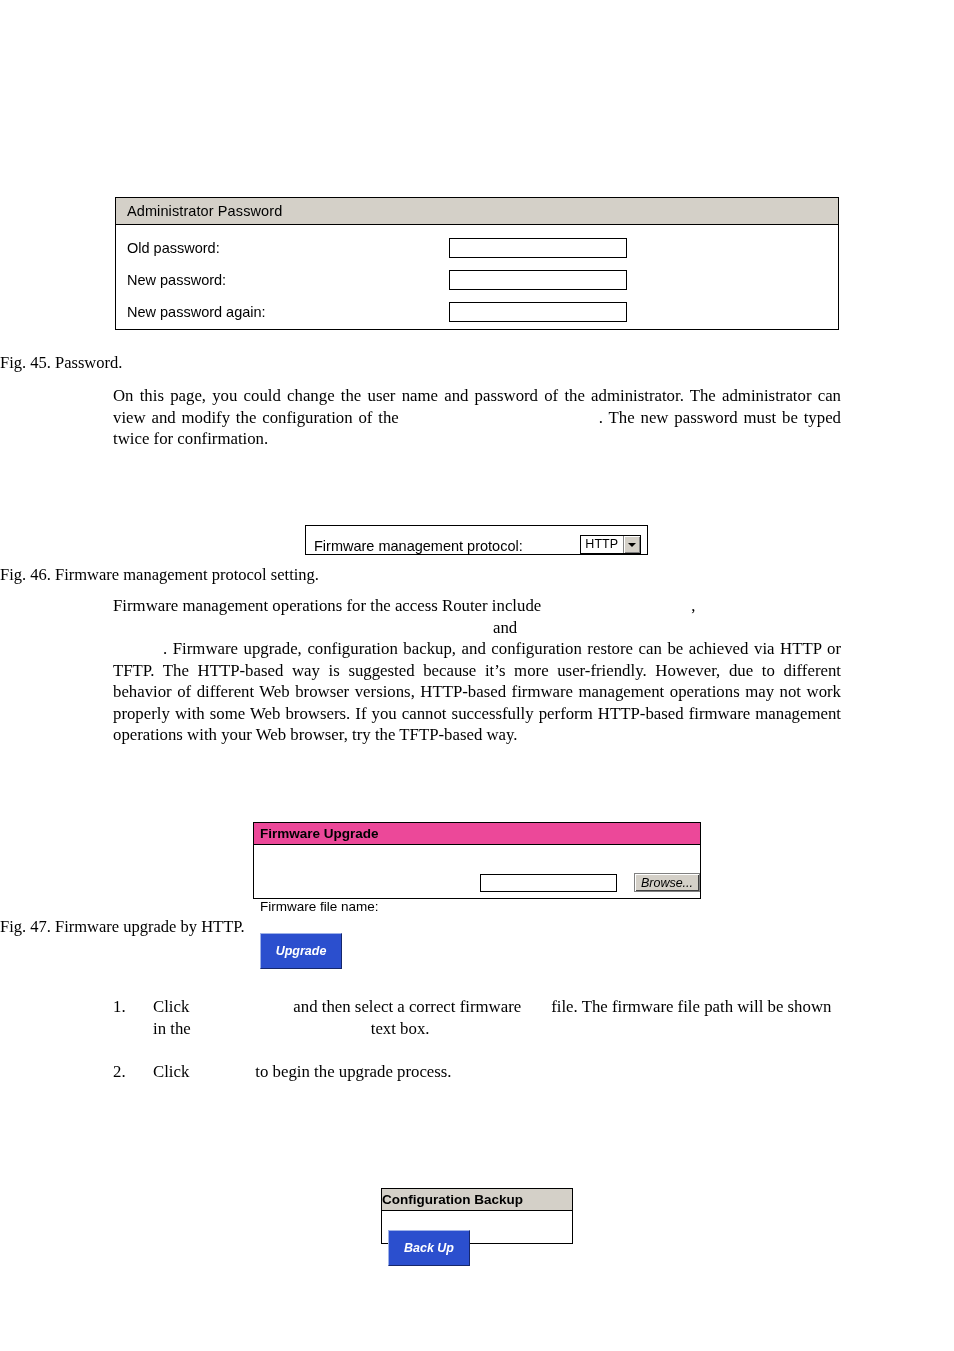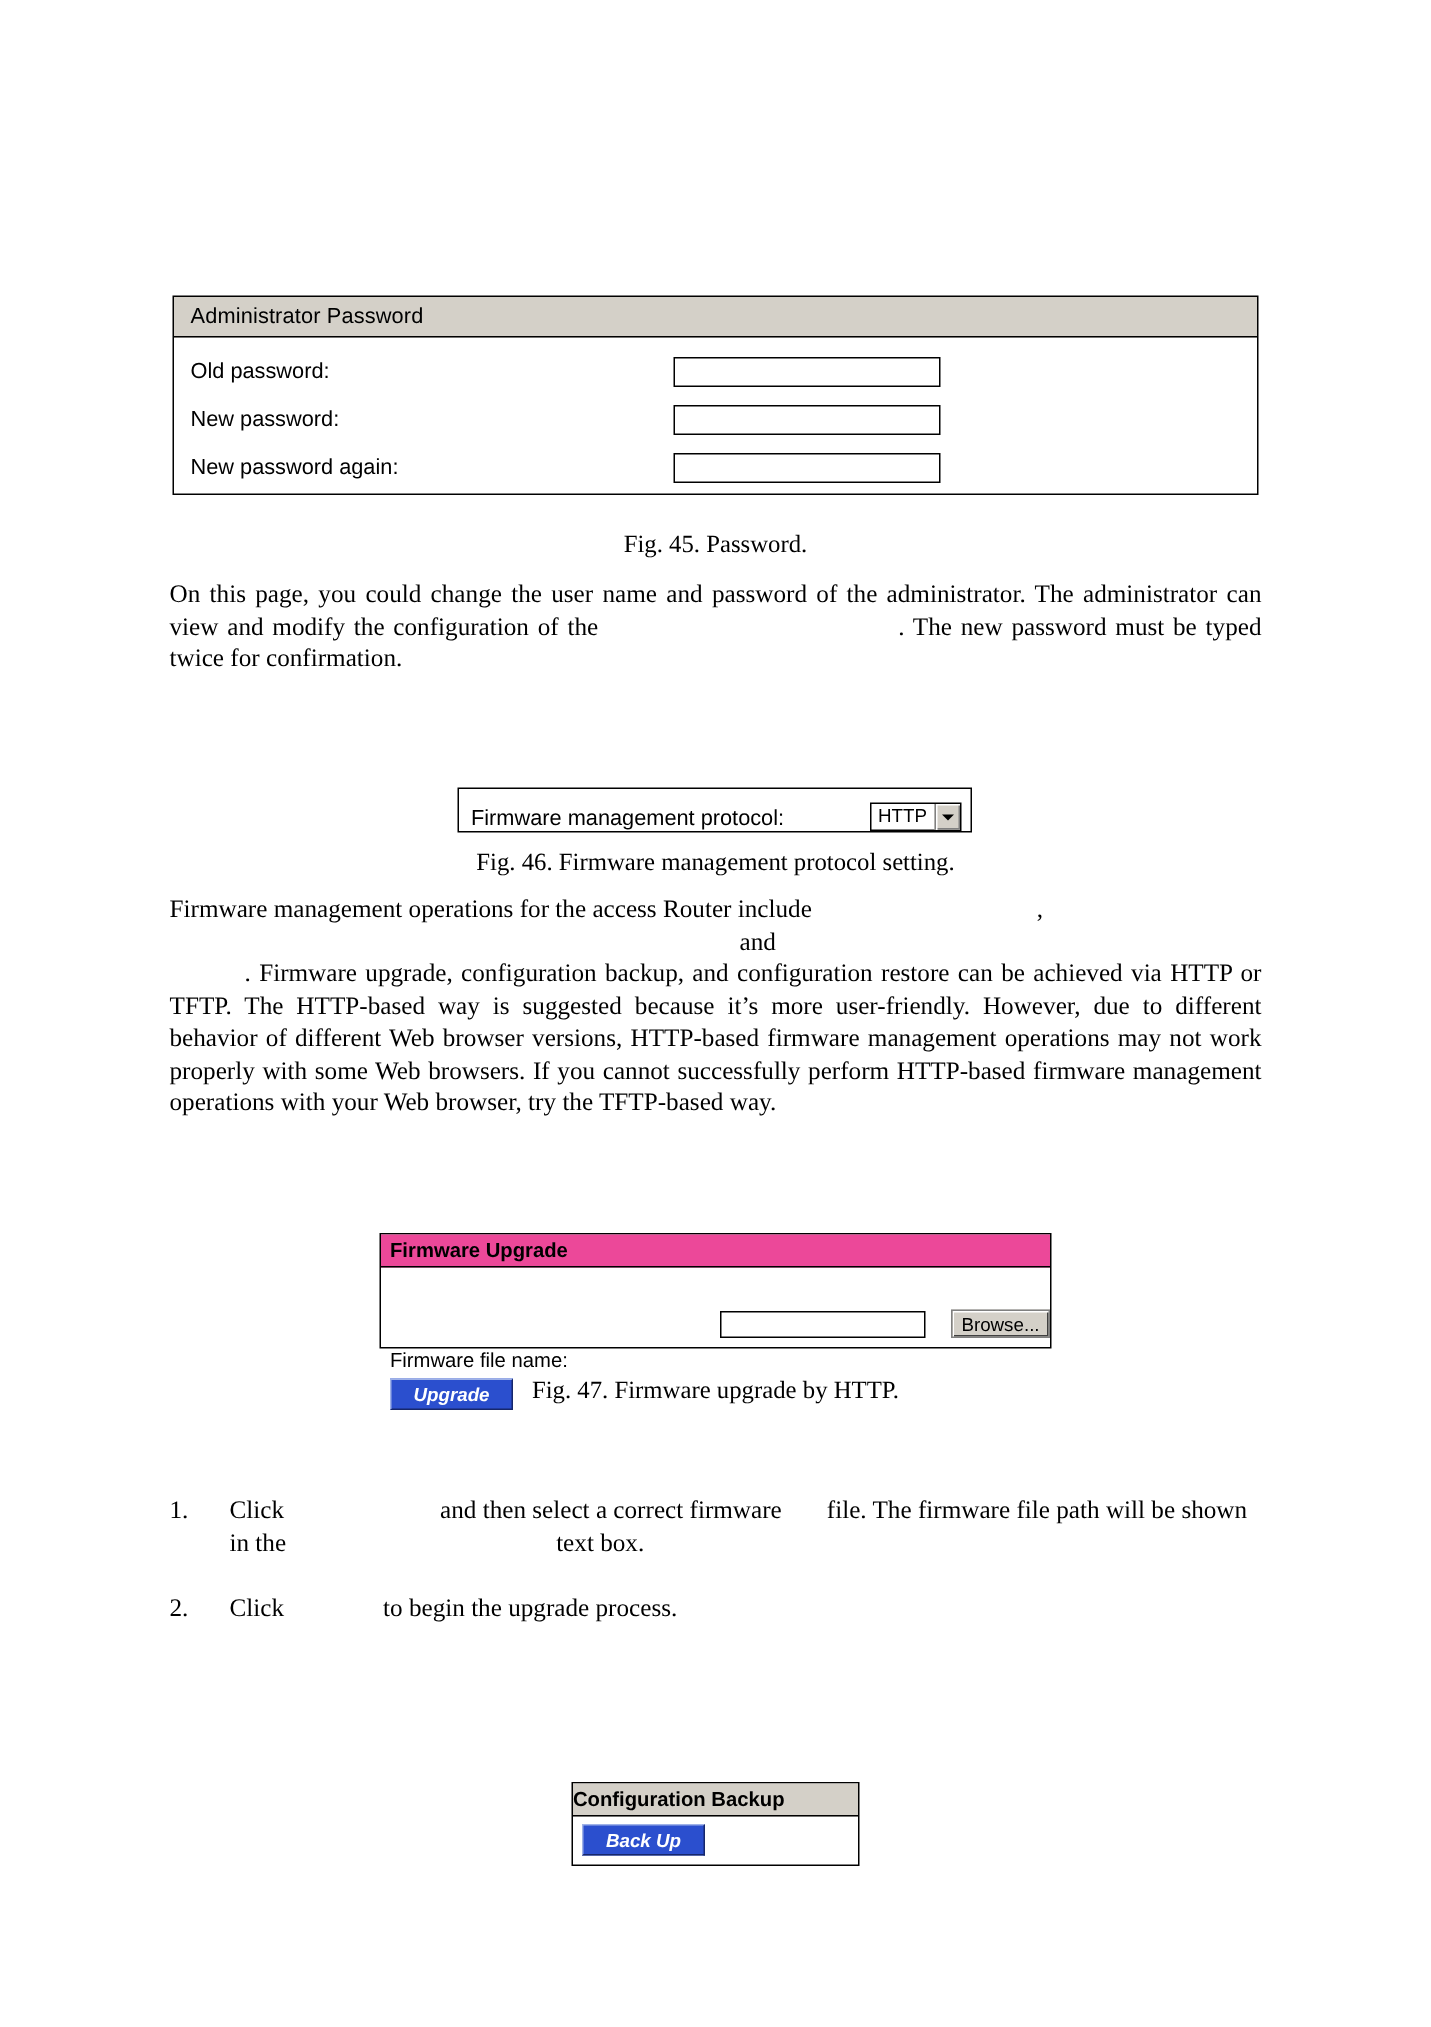--- a/index.html
+++ b/index.html
@@ -70,21 +70,21 @@
     outline: none;
     font-family: "Liberation Sans", sans-serif;
     font-size: 12px;
     padding: 0 2px;
     margin-left: 2px;
   }
 
   .caption {
     position: absolute;
     width: 954px;
-    text-align: center;
+    text-align: left;
     font-family: "Liberation Serif", serif;
     font-size: 16.5px;
   }
 
   
   .para {
     position: absolute;
     font-family: "Liberation Serif", serif;
     font-size: 16.8px;
     line-height: 21.5px;
@@ -199,27 +199,28 @@
     background: #d4d0c8;
     border: 1px solid #808080;
     box-shadow: inset 1px 1px 0 #ffffff, inset -1px -1px 0 #404040;
     font-family: "Liberation Sans", sans-serif;
     font-size: 12.5px;
     display: flex;
     align-items: center;
     justify-content: center;
     cursor: pointer;
     box-sizing: border-box;
+    font-style: italic;
   }
   .blue-btn {
-    margin: 5px 0 0 6px;
+    margin: 19px 0 0 6px;
     display: inline-flex;
     align-items: center;
     justify-content: center;
-    height: 21px;
+    height: 36px;
     min-width: 82px;
     background: #2b4fce;
     border-top: 1px solid #9fb2e8;
     border-left: 1px solid #9fb2e8;
     border-right: 1px solid #16276b;
     border-bottom: 1px solid #16276b;
     color: #ffffff;
     font-family: "Liberation Sans", sans-serif;
     font-weight: bold;
     font-style: italic;

